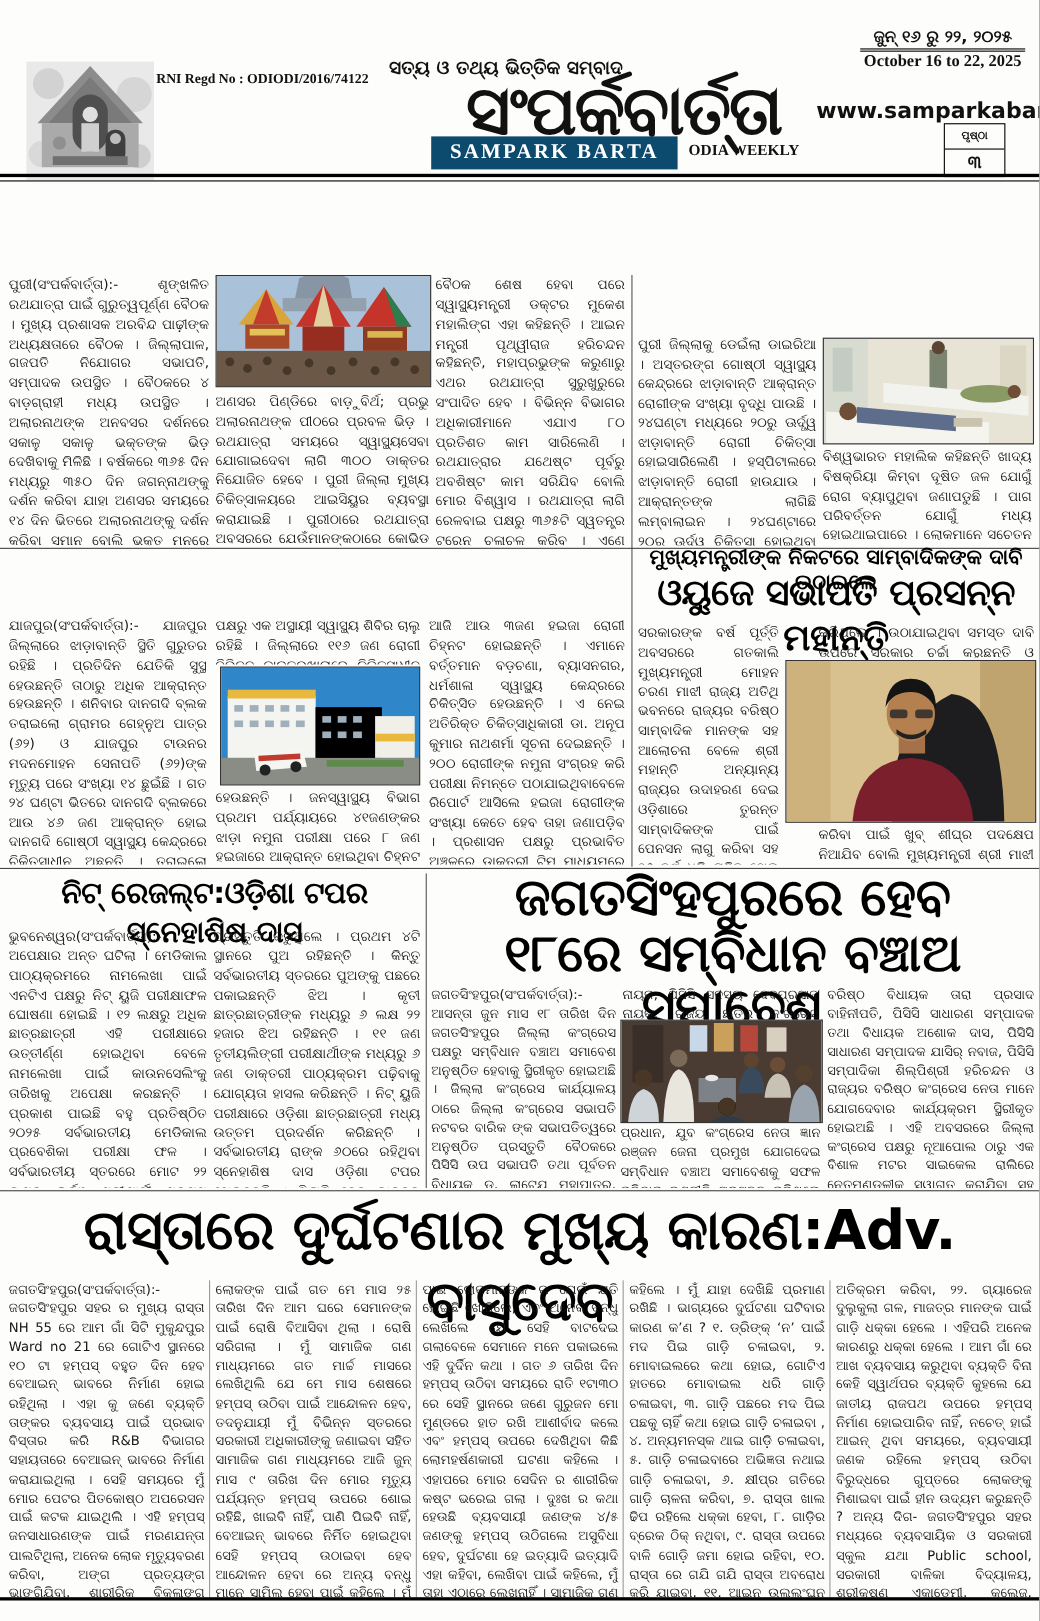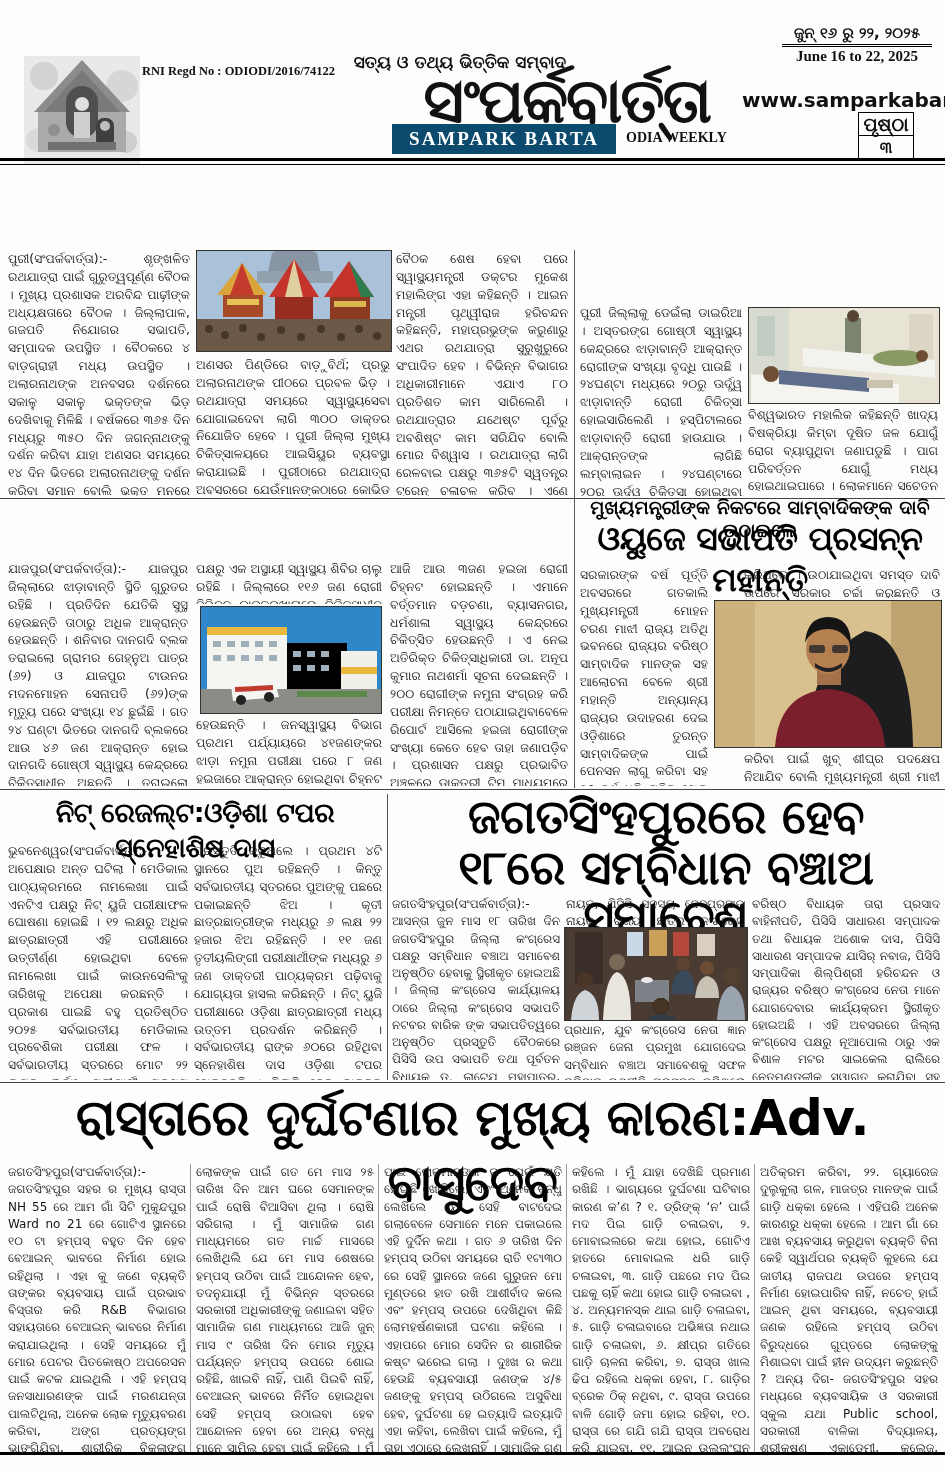--- a/index.html
+++ b/index.html
@@ -18,21 +18,21 @@
   .rni{font-size:12.5px;font-weight:bold;}
   .tagline{font-size:17px;font-weight:800;text-align:center;}
   .masthead{font-size:62px;font-weight:900;text-align:right;letter-spacing:-2px;line-height:1.0;}
   .mast-en{background:#0c4a6e;color:#fff;font-weight:bold;font-size:19px;text-align:center;
            letter-spacing:2px;line-height:30px;}
   .weekly{font-size:14px;font-weight:bold;}
   .date-o{font-size:15px;font-weight:800;text-align:center;border-bottom:3px double #000;padding-bottom:2px;}
   .date-e{font-size:15px;font-weight:bold;text-align:center;}
   .website{font-size:20px;font-weight:800;text-align:center;}
   .pagebox{border:1.5px solid #000;text-align:center;font-weight:800;}
-  .pagebox .pl{font-size:19px;border-bottom:1.5px solid #000;line-height:22px;}
+  .pagebox .pl{font-size:10px;border-bottom:1.5px solid #000;line-height:22px;}
   .pagebox .pn{font-size:16px;line-height:24px;}
   .headrule{border-top:3px solid #000;border-bottom:1.5px solid #000;height:3px;}
   .grayhead{background:#c7c7c7;}
 </style>
 </head>
 <body>
 
 <div id="page">
 
   <div class="abs photo" style="left:24px;top:56px;width:116px;height:108px;border:none;background:#efefef;">
@@ -53,21 +53,21 @@
       <rect x="24" y="86" width="68" height="8" fill="#707070"></rect>
       <circle cx="30" cy="74" r="6" fill="#8f8f8f"></circle>
     </svg>
   </div>
   <div class="abs rni serif" style="left:142px;top:64px;width:230px;">RNI Regd No : ODIODI/2016/74122</div>
   <div class="abs tagline" style="left:295px;top:52px;width:330px;">ସତ୍ୟ ଓ ତଥ୍ୟ ଭିତ୍ତିକ ସମ୍ବାଦ</div>
   <div class="abs masthead" style="left:270px;top:70px;width:440px;">ସଂପର୍କବାର୍ତ୍ତା</div>
   <div class="abs mast-en serif" style="left:392px;top:124px;width:224px;height:30px;">SAMPARK BARTA</div>
   <div class="abs weekly serif" style="left:626px;top:130px;text-align:center;">ODIA WEEKLY</div>
   <div class="abs date-o" style="left:782px;top:24px;width:150px;">ଜୁନ୍ ୧୬ ରୁ ୨୨, ୨୦୨୫</div>
-  <div class="abs date-e serif" style="left:782px;top:48px;width:150px;">June 16 to 22, 2025</div>
+  <div class="abs date-e serif" style="left:782px;top:48px;width:150px;">October 16 to 22, 2025</div>
   <div class="abs website" style="left:742px;top:88px;width:196px;">www.samparkabarta.in</div>
   <div class="abs pagebox" style="left:858px;top:112px;width:54px;">
     <div class="pl">ପୃଷ୍ଠା</div>
     <div class="pn">୩</div>
   </div>
   <div class="abs headrule" style="left:0;top:158px;width:945px;"></div>
 
 
   <div class="abs body" style="left:8px;top:250px;width:182px;height:246px;">ପୁରୀ(ସଂପର୍କବାର୍ତ୍ତା):- ଶୃଙ୍ଖଳିତ ରଥଯାତ୍ରା ପାଇଁ ଗୁରୁତ୍ୱପୂର୍ଣ୍ଣ ବୈଠକ । ମୁଖ୍ୟ ପ୍ରଶାସକ ଅରବିନ୍ଦ ପାଢ଼ୀଙ୍କ ଅଧ୍ୟକ୍ଷତାରେ ବୈଠକ । ଜିଲ୍ଲାପାଳ, ଗଜପତି ନିଯୋଗର ସଭାପତି, ସମ୍ପାଦକ ଉପସ୍ଥିତ । ବୈଠକରେ ୪ ବାଡ଼ଗ୍ରାହୀ ମଧ୍ୟ ଉପସ୍ଥିତ । ଅଲାରନାଥଙ୍କ ଅନବସର ଦର୍ଶନରେ ସକାଳୁ ସକାଳୁ ଭକ୍ତଙ୍କ ଭିଡ଼ ଦେଖିବାକୁ ମିଳିଛି । ବର୍ଷକରେ ୩୬୫ ଦିନ ମଧ୍ୟରୁ ୩୫୦ ଦିନ ଜଗନ୍ନାଥଙ୍କୁ ଦର୍ଶନ କରିବା ଯାହା ଅଣସର ସମୟରେ ୧୪ ଦିନ ଭିତରେ ଅଲାରନାଥଙ୍କୁ ଦର୍ଶନ କରିବା ସମାନ ବୋଲି ଭକ୍ତ ମନରେ ବିଶ୍ୱାସ ନେଇ ଛୁଟି ଆସିଥାନ୍ତି ଅଲାରନାଥ ପୀଠକୁ ଭକ୍ତ । ଏହି ୧୪ ଦିନ ବ୍ରହ୍ମଗିରି ଅଲାରନାଥ ପୀଠ ପାଲଟିଯାଏ ଦ୍ୱିତୀୟ ଶ୍ରୀକ୍ଷେତ୍ର । ପ୍ରଭୁ ଅଲାରନାଥ ଖିରୀ ଖାଇବାକୁ ବେଶ ଭଲ ପାଆନ୍ତି । ଏହି ଅଣସର ସମୟରେ ଭକ୍ତମାନେ ପ୍ରଭୁ ଅଲାରନାଥଙ୍କୁ ଦର୍ଶନ କରି ଖିରୀ ଭୋଗ କରିଥାନ୍ତି ।</div>
 

